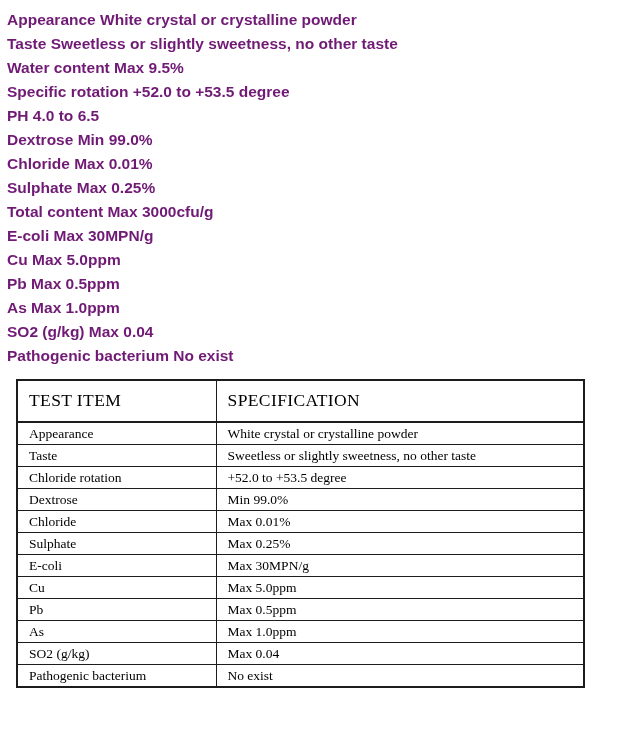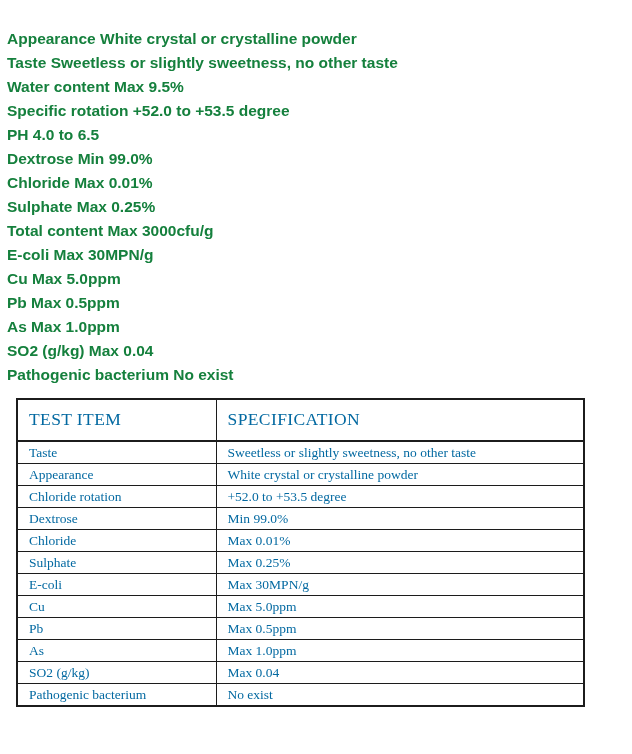--- a/index.html
+++ b/index.html
@@ -14,36 +14,35 @@
     height: 754px;
     background: #ffffff;
     overflow: hidden;
   }
   
   .spec-list {
     padding: 8px 0 0 7px;
     font-family: "Liberation Sans", "DejaVu Sans", sans-serif;
     font-weight: 700;
     font-size: 15.5px;
-    color: #15803d;
-    margin-top: 19px;
+    color: #701a75;
   }
   .spec-line {
     height: 24px;
     line-height: 24px;
     white-space: nowrap;
   }
   
   table.spec-table {
     margin: 11px 0 0 16px;
     width: 567px;
     border-collapse: collapse;
     table-layout: fixed;
     font-family: "Liberation Serif", "DejaVu Serif", serif;
-    color: #0369a1;
+    color: #000000;
     border: 2px solid #1c1c1c;
   }
   table.spec-table th,
   table.spec-table td {
     border: 1px solid #1c1c1c;
     text-align: left;
     vertical-align: middle;
     overflow: hidden;
     white-space: nowrap;
   }
@@ -91,26 +90,26 @@
     </colgroup>
     <thead>
       <tr>
         <th>TEST ITEM</th>
         <th>SPECIFICATION</th>
       </tr>
     </thead>
     <tbody>
 
     <tr>
+          <td>Appearance</td>
+          <td>White crystal or crystalline powder</td>
+        </tr>
+        <tr>
           <td>Taste</td>
           <td>Sweetless or slightly sweetness, no other taste</td>
-        </tr>
-        <tr>
-          <td>Appearance</td>
-          <td>White crystal or crystalline powder</td>
         </tr>
         <tr>
           <td>Chloride rotation</td>
           <td>+52.0 to +53.5 degree</td>
         </tr>
         <tr>
           <td>Dextrose</td>
           <td>Min 99.0%</td>
         </tr>
         <tr>

